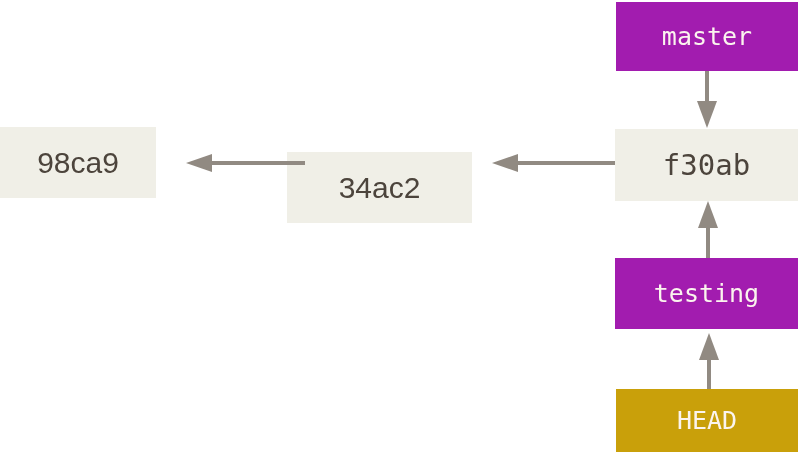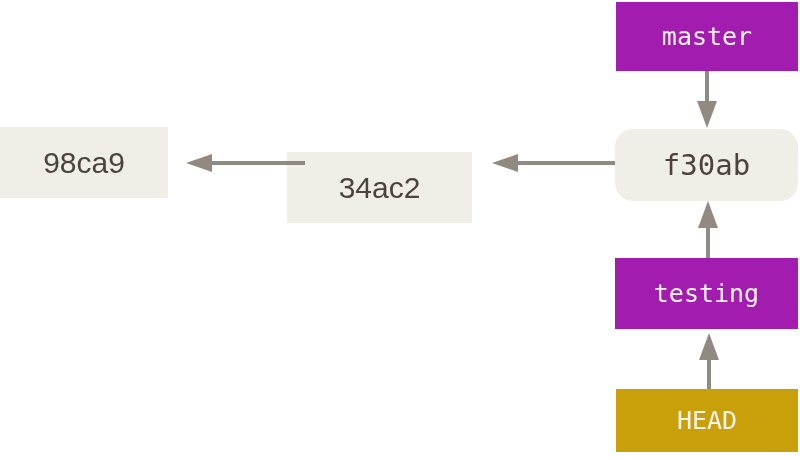--- a/index.html
+++ b/index.html
@@ -30,23 +30,23 @@
   }
   .ref-box {
     color: #fbf4ee;
     font-family: "DejaVu Sans Mono", monospace;
     font-size: 25px;
   }
   .branch-box { background: #a21caf; }
   .head-box   { background: #c9a00a; }
 
   
-  #commit-98ca9 { left: 0px;   top: 127px; width: 168px; height: 71px; }
+  #commit-98ca9 { left: 0px;   top: 127px; width: 156px; height: 71px; }
   #commit-34ac2 { left: 287px; top: 127px; width: 185px; height: 71px; margin-top: 25px; }
-  #commit-f30ab { left: 615px; top: 129px; width: 183px; height: 72px; border-radius: 18px; }
+  #commit-f30ab { left: 615px; top: 129px; width: 183px; height: 72px; }
 
   
   #ref-master  { left: 616px; top: 2px;   width: 182px; height: 69px; }
   #ref-testing { left: 615px; top: 258px; width: 183px; height: 71px; }
   #ref-head    { left: 616px; top: 389px; width: 182px; height: 63px; }
 
   
   .arrow { position: absolute; }
   .arrow .shaft { position: absolute; background: #918a82; }
   .arrow .tri   { position: absolute; width: 0; height: 0; }

